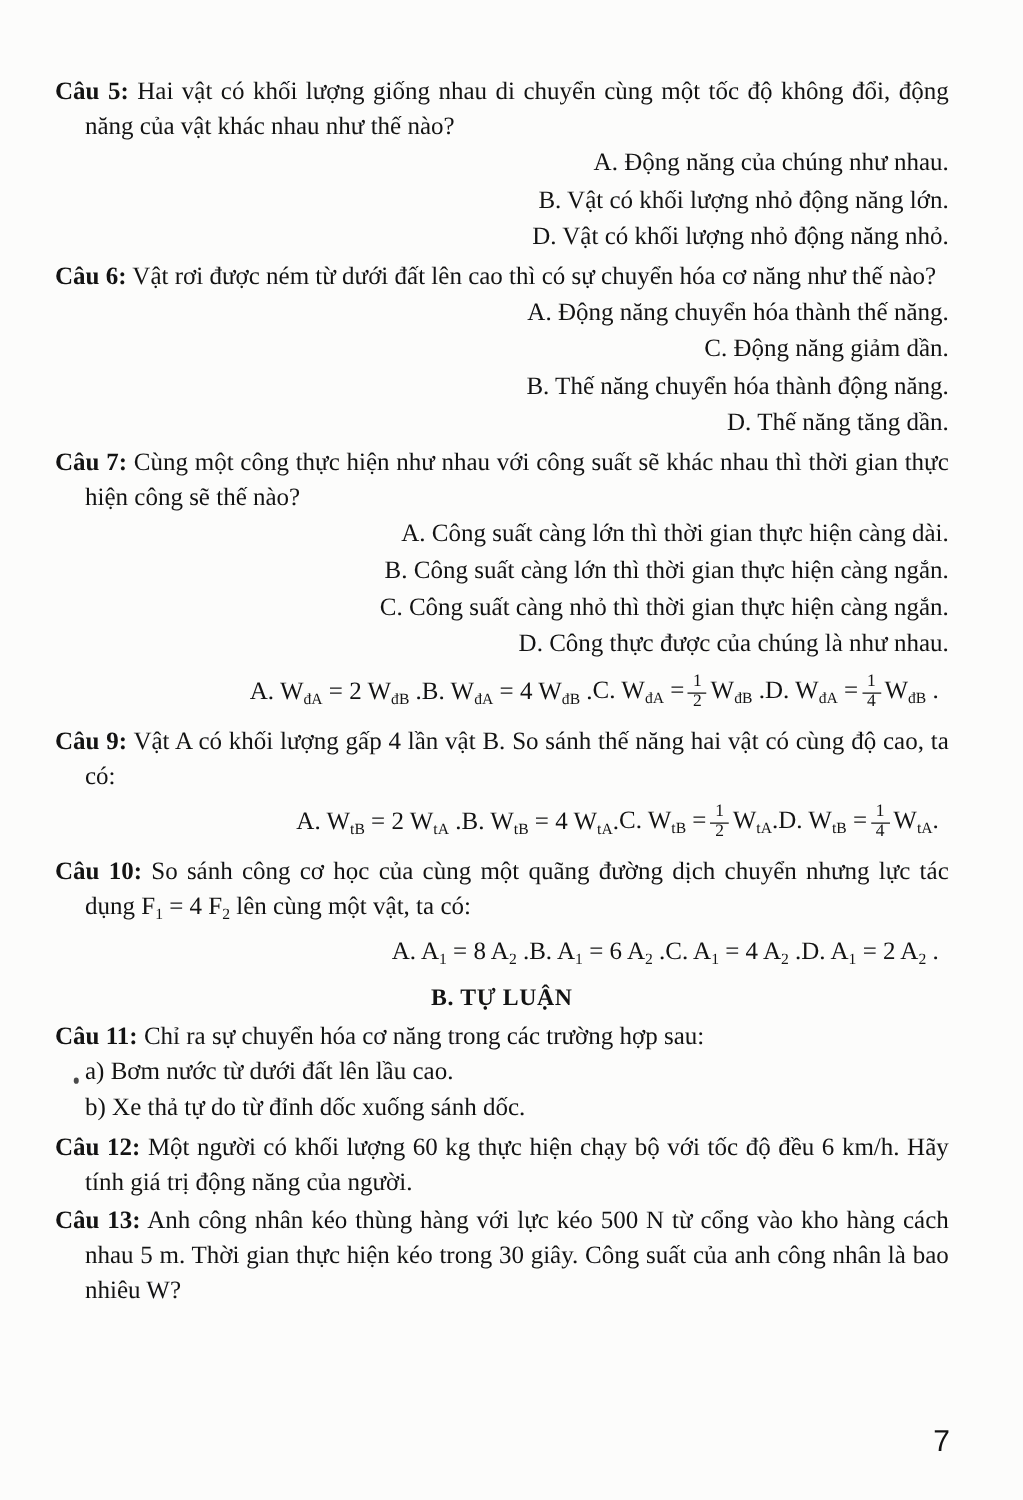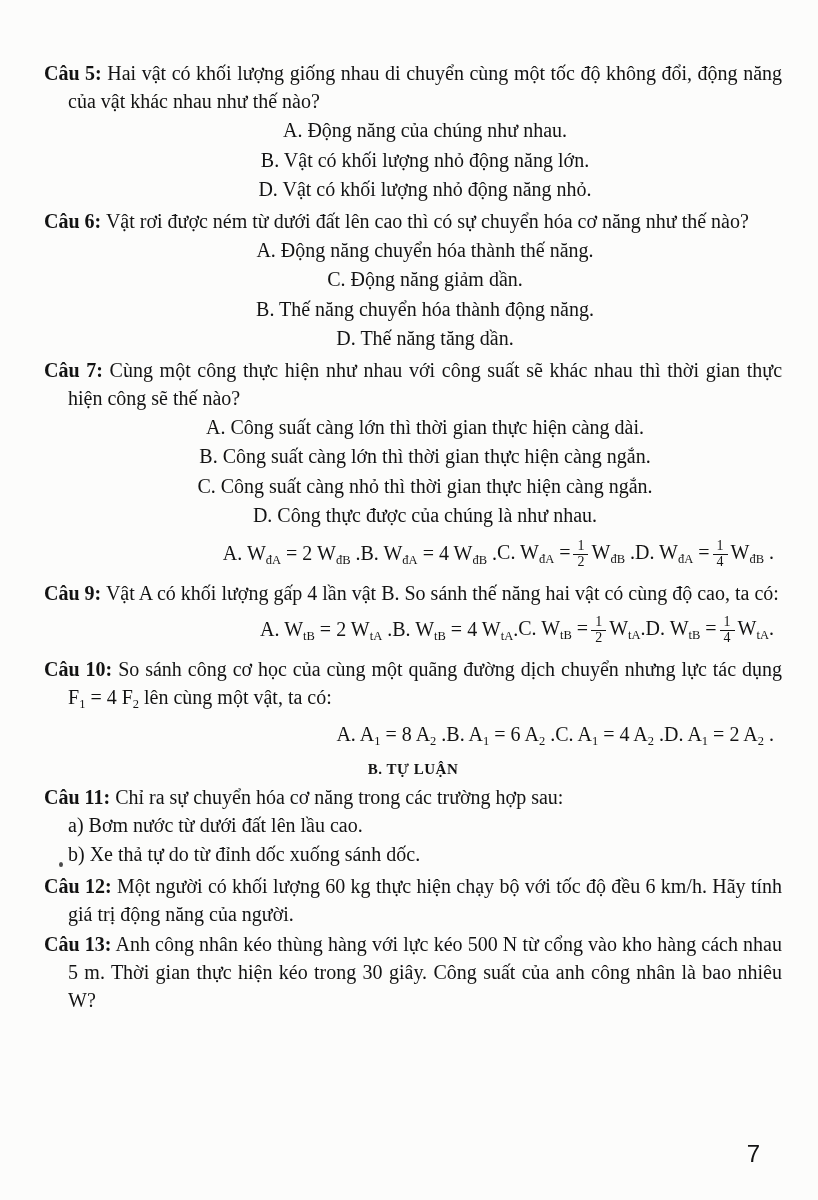--- a/index.html
+++ b/index.html
@@ -4,33 +4,33 @@
 <style>
   html,body{margin:0;padding:0;background:#e8e8e8;}
   .page{
     position:relative;
     width:818px;height:1200px;
     background:#fcfcfb;
     color:#131313;
     font-family:"Liberation Serif","DejaVu Serif",serif;
     font-size:20px;
     box-sizing:border-box;
-    padding:57px 36px 0 44px;
+    padding:57px 59px 0 44px;
     overflow:hidden;
   }
   .q{
     text-align:justify;
     padding-left:24px;
     text-indent:-24px;
     line-height:28px;
     margin:2px 0 0 0;
   }
   .q b{font-weight:bold;}
   .opts{margin:1px 0 0 24px;}
-  .opt{line-height:29.5px;text-align:center;}
+  .opt{line-height:29.5px;text-align:right;}
   .sub-item{line-height:29.5px;margin-left:24px;}
   .morow{
     display:flex;
     justify-content:flex-end;
     align-items:center;
     margin:2px 8px 2px 24px;
     min-height:44px;
   }
   .morow.plain{min-height:32px;}
   .mo{white-space:nowrap;}
@@ -40,21 +40,21 @@
     vertical-align:middle;
     text-align:center;
     line-height:1.05;
     margin:0 3px;
   }
   .fnum,.fden{display:block;font-size:14px;padding:0 4px;}
   .fden{border-top:1.4px solid #131313;}
   .section-title{
     text-align:center;
     font-weight:bold;
-    font-size:15px;
+    font-size:19px;
     letter-spacing:.5px;
     margin:9px 0 5px 0;
   }
   .pageno{
     position:absolute;
     right:58px;top:1140px;
     font-size:24px;
     font-family:"Liberation Sans","DejaVu Sans",sans-serif;
   }
   .artifact-dot{

